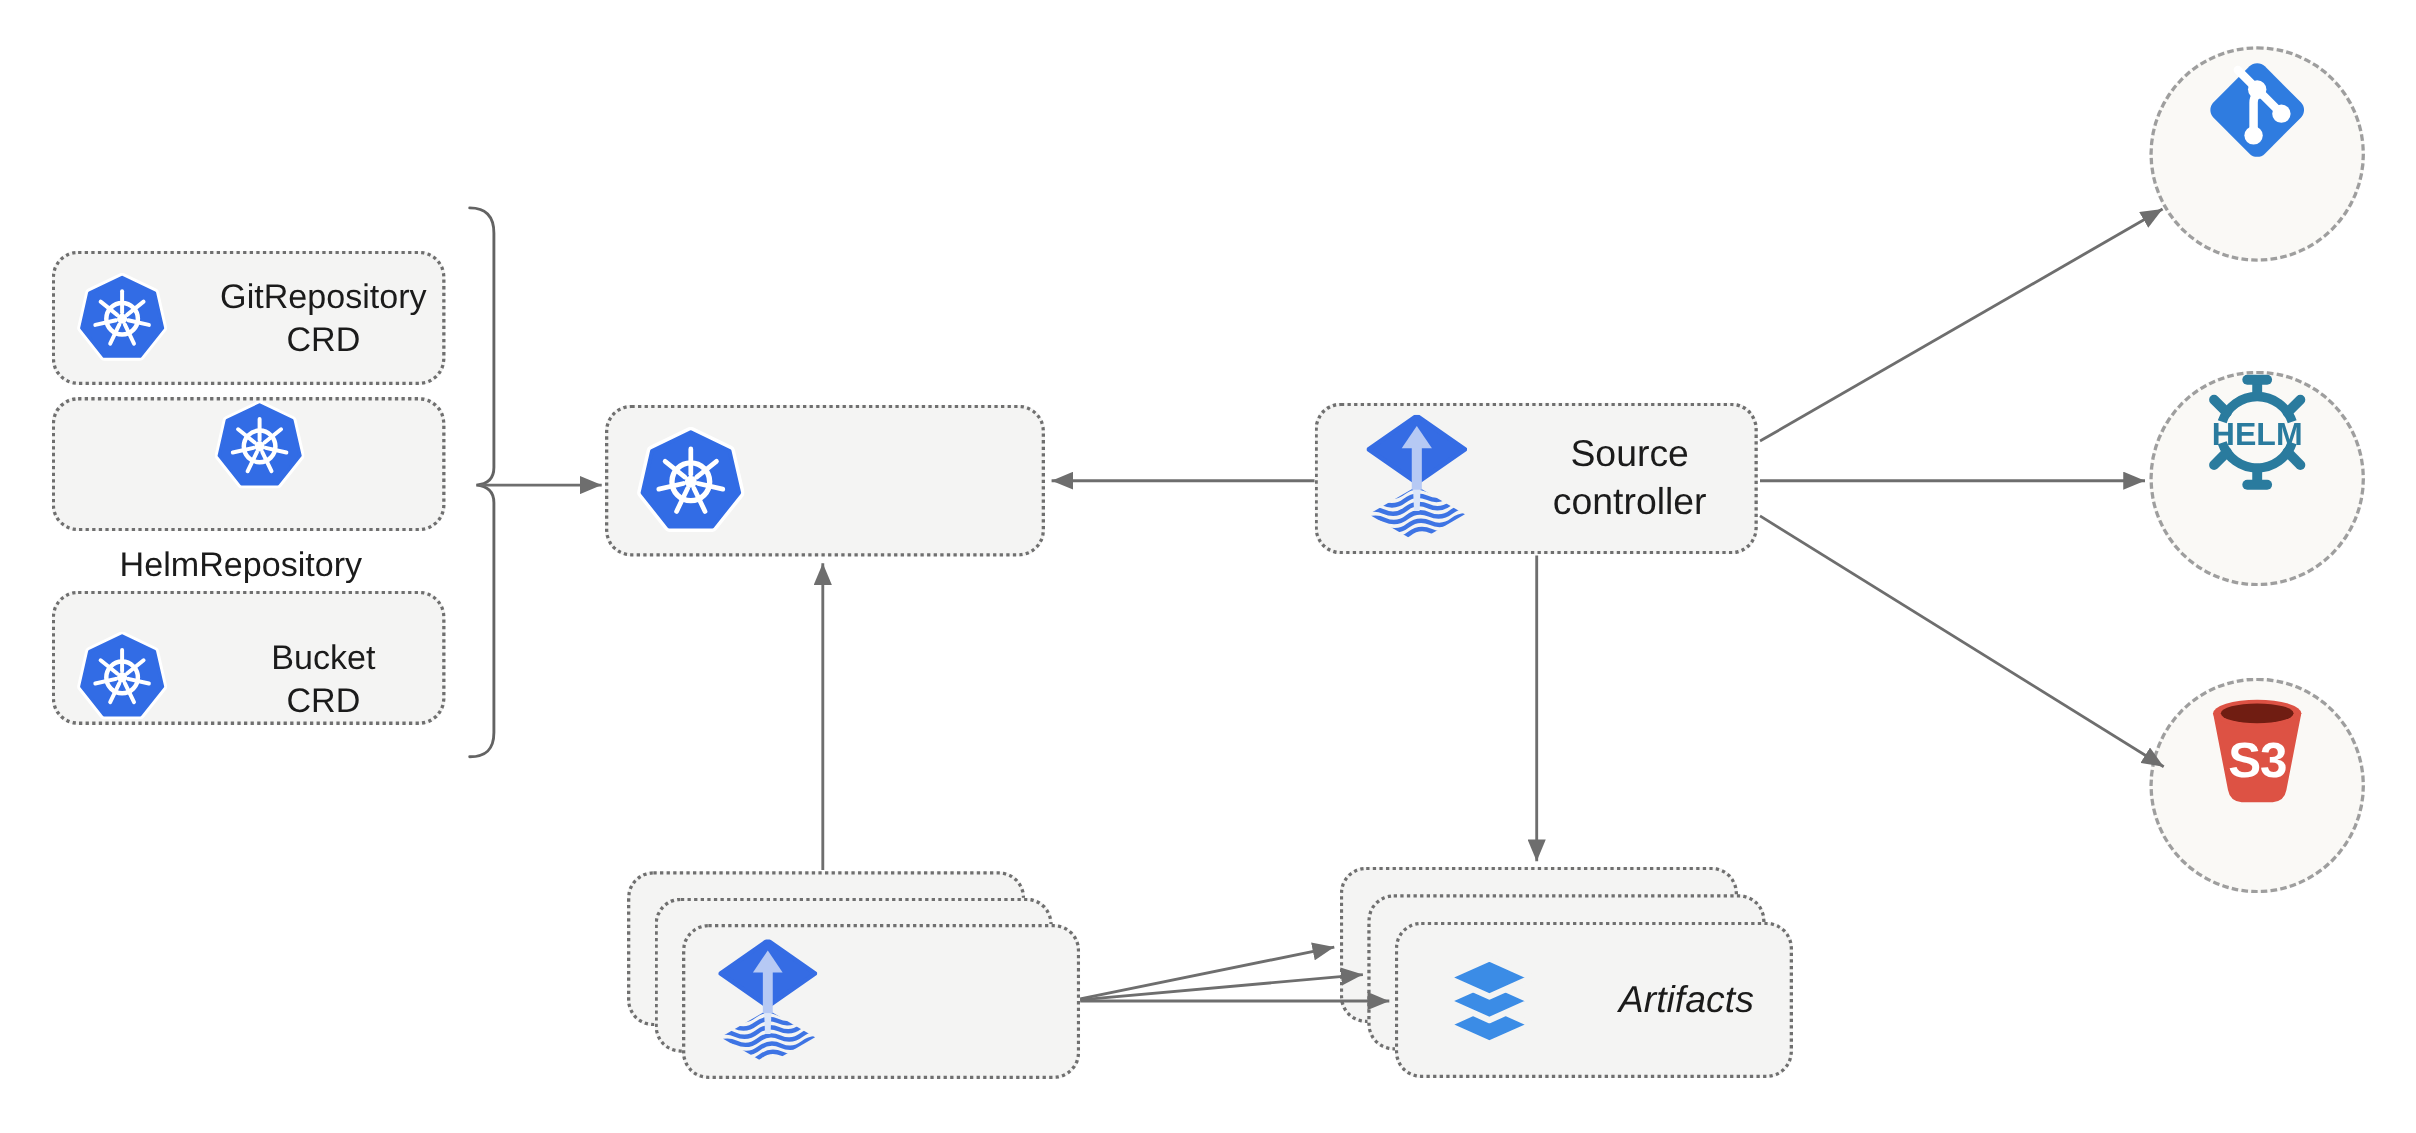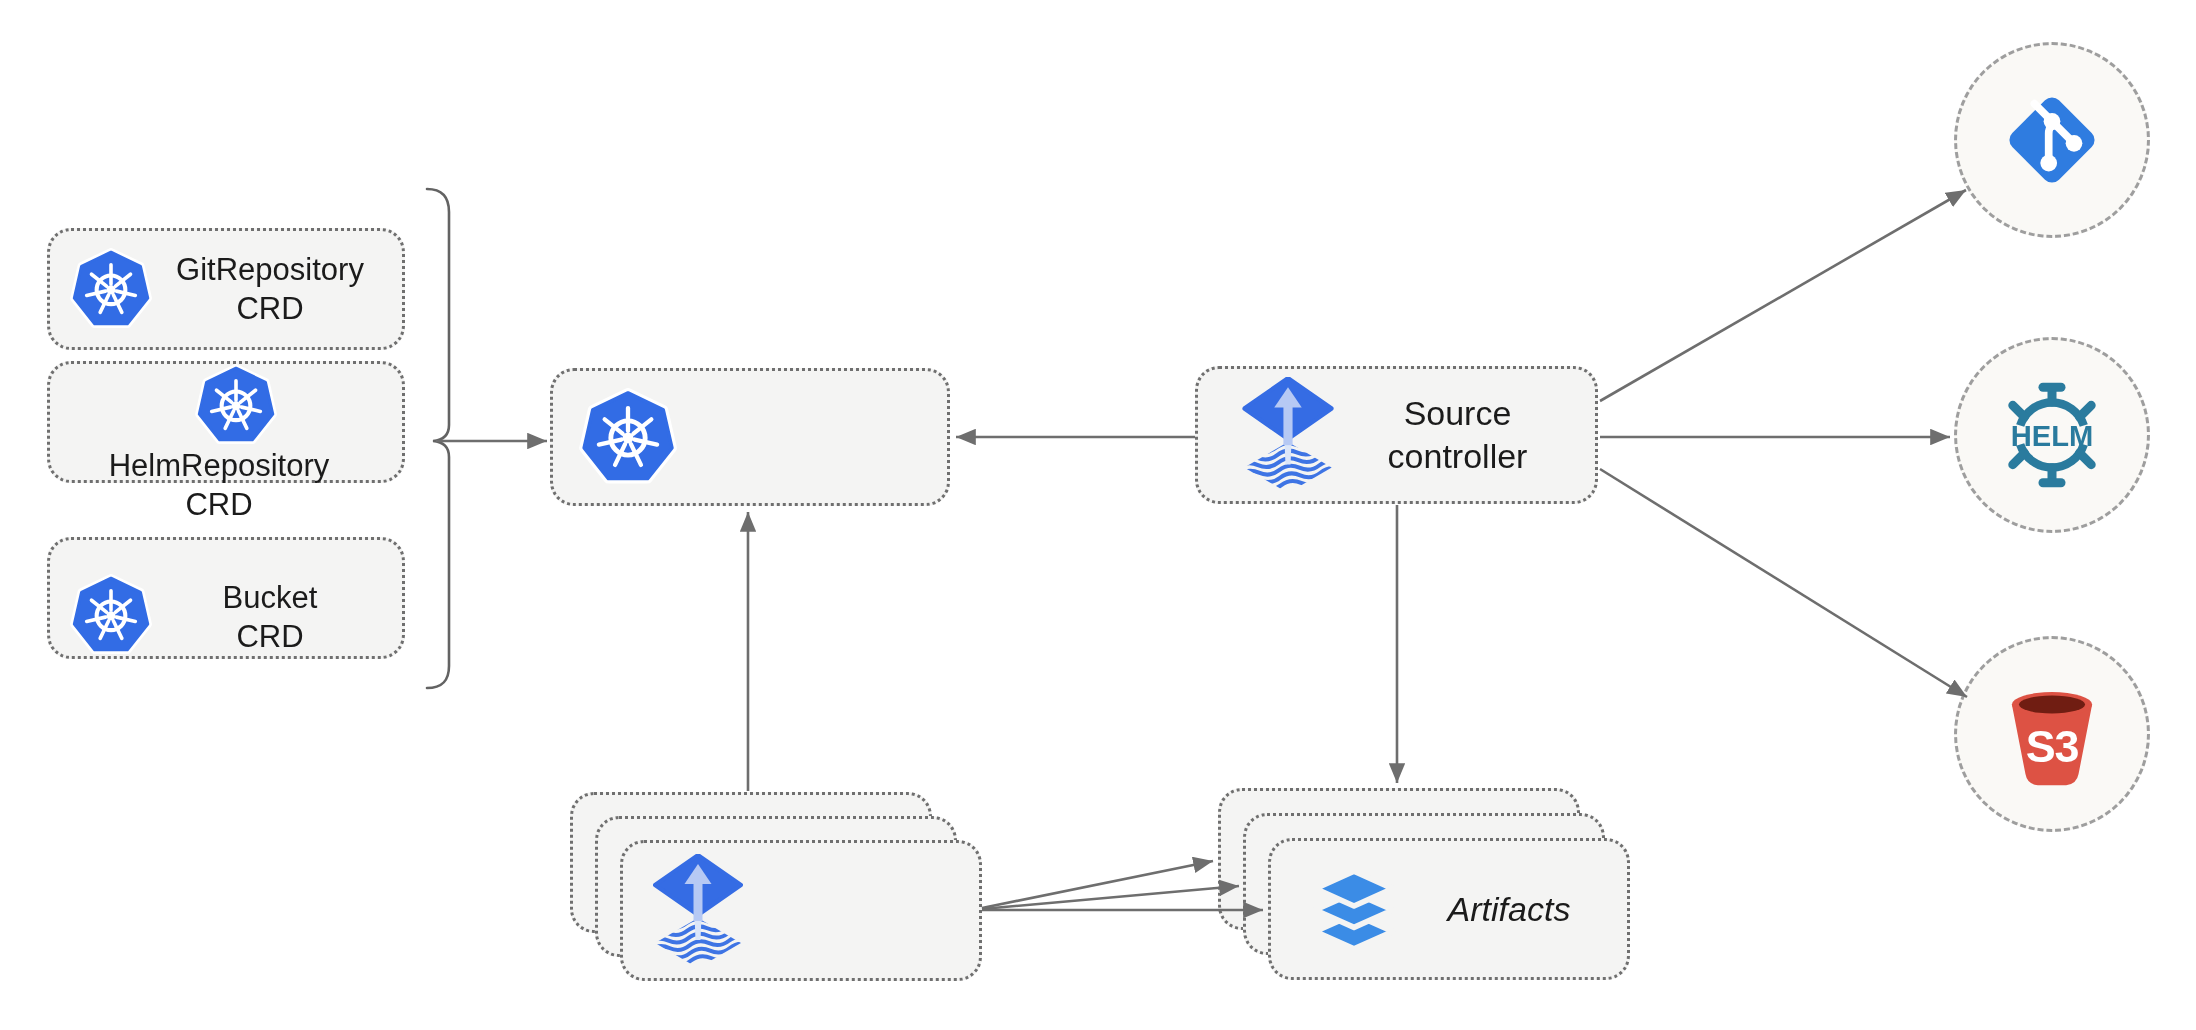--- a/index.html
+++ b/index.html
@@ -9,20 +9,21 @@
 
   
   .node {
     position: absolute;
     background: #f4f4f3;
     border: 3px dotted #6f6f6f;
     border-radius: 24px;
     box-sizing: border-box;
     display: flex;
     align-items: center;
+    gap: 48px;
   }
   .node .icon-wrap {
     flex: 0 0 auto;
     display: flex;
     align-items: center;
     justify-content: center;
   }
   .node .label {
     flex: 1 1 auto;
     text-align: center;
@@ -36,21 +37,20 @@
 
   
   .endpoint {
     position: absolute;
     width: 196px; height: 196px;
     border-radius: 50%;
     background: #faf9f6;
     border: 3px dashed #9e9e9e;
     box-sizing: border-box;
     display: flex;
-    align-items: center;
     justify-content: center;
   }
 
   
   .stack-layer {
     position: absolute;
     width: 362px; height: 142px;
     background: #f4f4f3;
     border: 3px dotted #6f6f6f;
     border-radius: 24px;
@@ -222,21 +222,21 @@
         <line x1="86" y1="33" x2="97" y2="22"></line>
         <line x1="34" y1="67" x2="23" y2="78"></line>
         <line x1="86" y1="67" x2="97" y2="78"></line>
         <line x1="60" y1="81" x2="60" y2="93"></line>
         <line x1="51.5" y1="95" x2="68.5" y2="95"></line>
       </g>
       <text x="60" y="60.5" text-anchor="middle" font-size="27.5" font-weight="bold" font-family="Liberation Sans, sans-serif" fill="#2A7B9E">HELM</text>
     </svg>
   </div>
 
-  <div class="endpoint" style="left:1954px; top:636px;">
+  <div class="endpoint" style="left:1954px; top:616px;">
     <svg width="118" height="118" viewBox="0 0 100 100">
       <path d="M16,25 L27.5,84 Q29,92.5 38,93.5 L62,93.5 Q71,92.5 72.5,84 L84,25 Z" fill="#DD5244"></path>
       <ellipse cx="50" cy="25" rx="34" ry="10.5" fill="#DD5244"></ellipse>
       <ellipse cx="50" cy="25" rx="28" ry="7.6" fill="#701D12"></ellipse>
       <text x="50" y="74" text-anchor="middle" font-size="38" font-weight="bold" font-family="Liberation Sans, sans-serif" fill="#ffffff" letter-spacing="-1">S3</text>
     </svg>
   </div>
 
   <svg id="connectors" width="2196" height="1030" viewBox="0 0 2196 1030">
     <defs>

